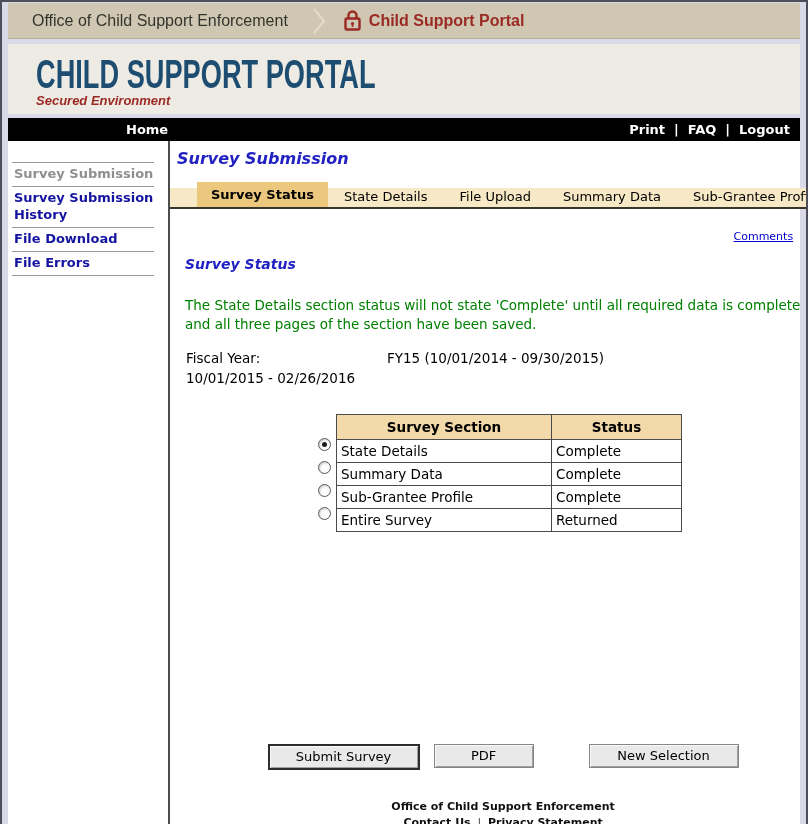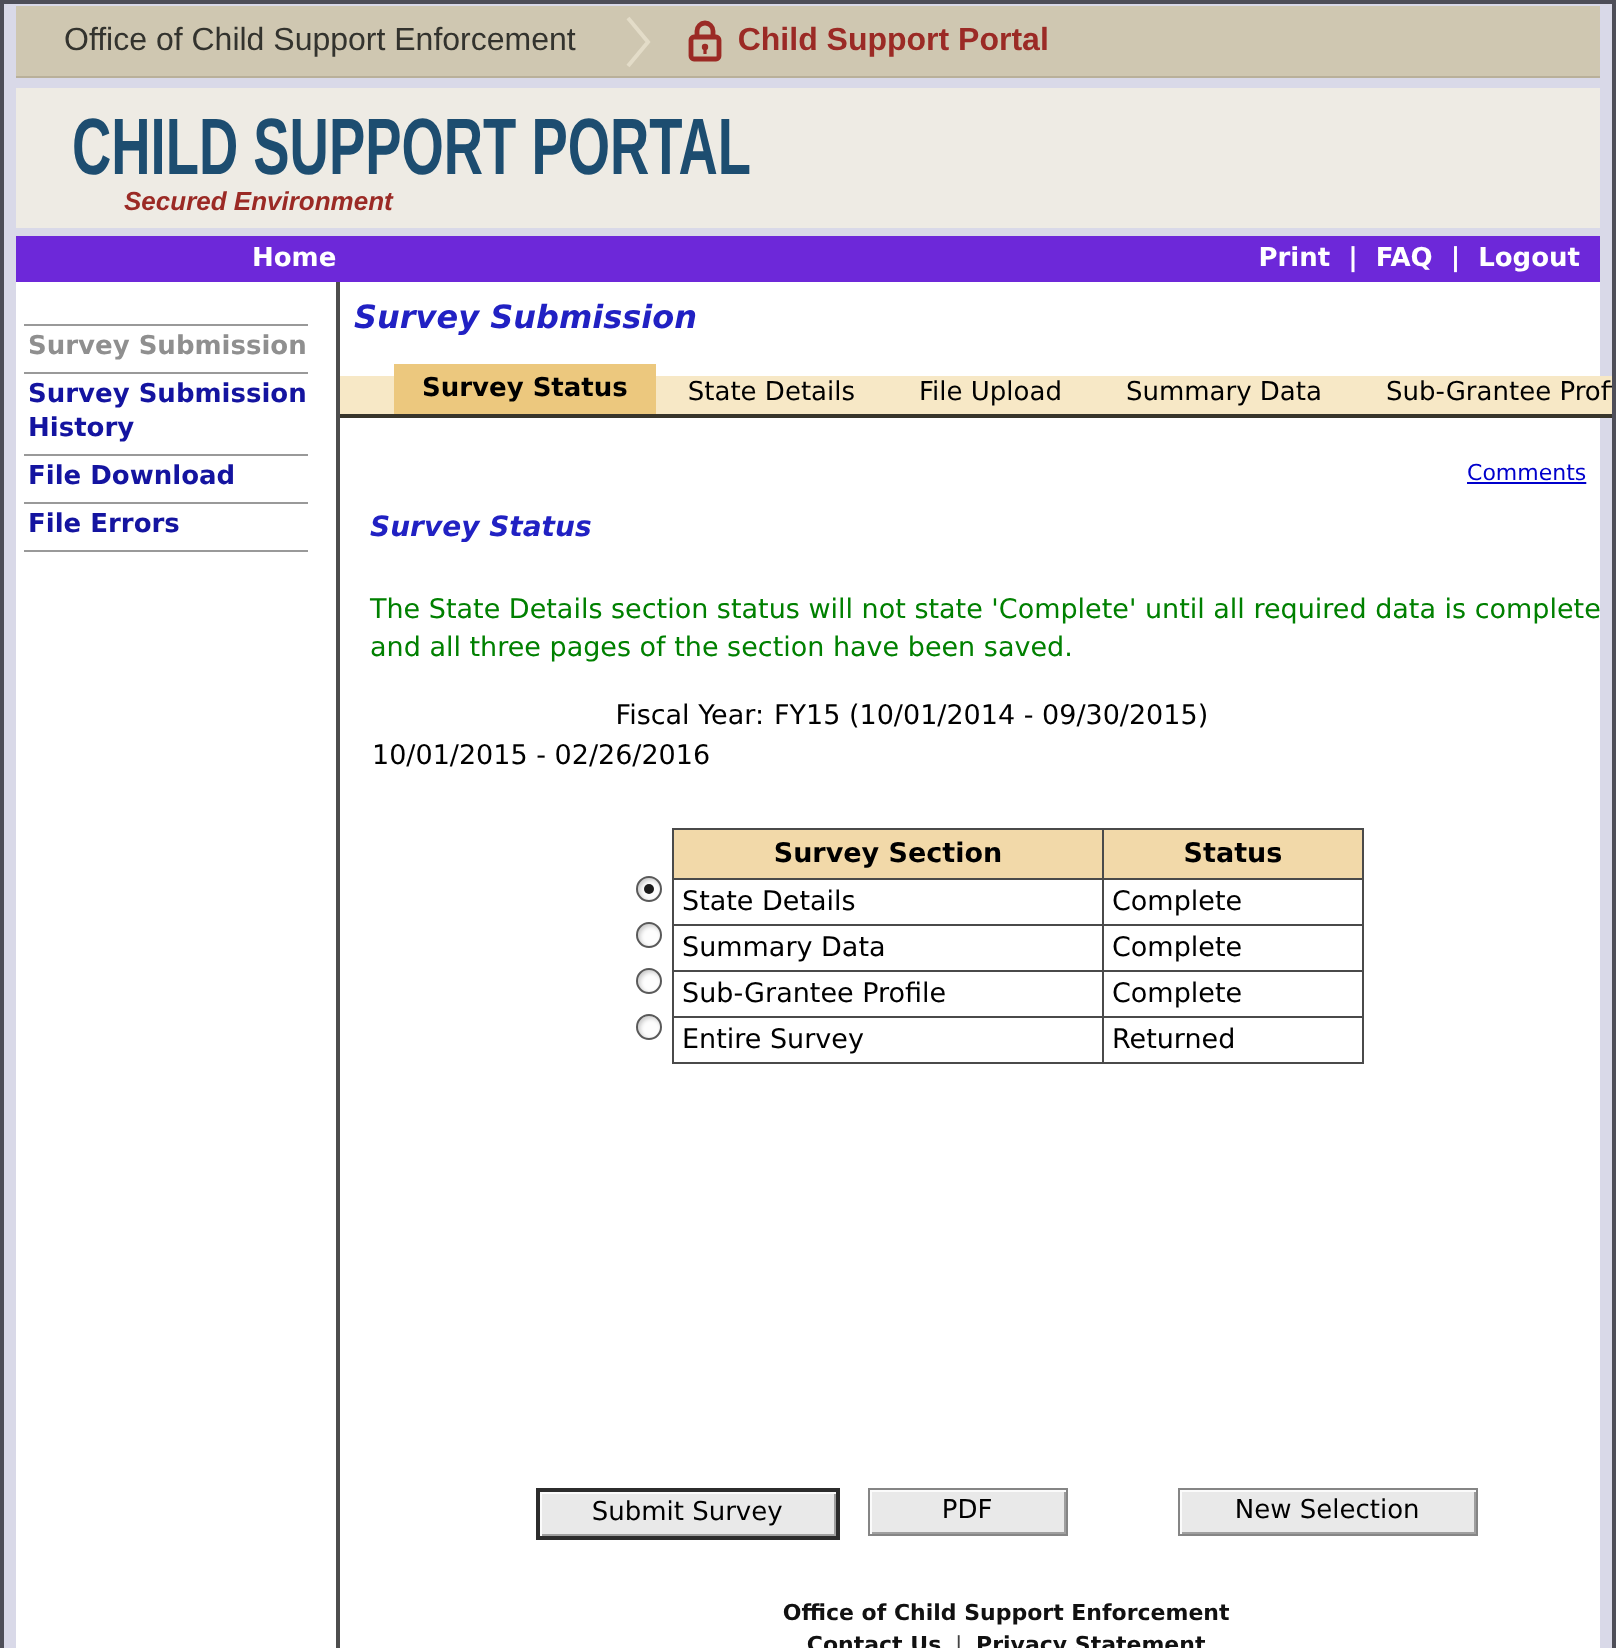--- a/index.html
+++ b/index.html
@@ -28,29 +28,29 @@
 
   
   .masthead { height:70px; background:#eeebe4; position:relative; }
   .masthead-title {
     position:absolute; left:28px; top:8px;
     font-family:"Liberation Sans", sans-serif; font-weight:bold;
     font-size:40px; color:#1d4d70; white-space:nowrap;
     transform:scaleX(0.68); transform-origin:left center; letter-spacing:0;
   }
   .masthead-sub {
-    position:absolute; left:54px; top:49px;
+    position:absolute; left:28px; top:49px;
     font-size:13px; font-weight:bold; font-style:italic; color:#9b2a25;
     font-family:"Liberation Sans", sans-serif;
   }
 
   
   .navgap { height:4px; }
   .topnav {
-    height:23px; background:#6d28d9; color:#fff;
+    height:23px; background:#000000; color:#fff;
     display:flex; align-items:center;
     font-size:13px; font-weight:bold;
   }
   .nav-home { margin-left:118px; cursor:pointer; }
   .nav-right { margin-left:auto; margin-right:10px; display:flex; align-items:center; gap:9px; }
   .nav-right .sep { font-weight:bold; }
   .nav-link { cursor:pointer; }
 
   
   .content { display:flex; background:#fff; min-height:672px; }
@@ -96,21 +96,21 @@
   .section-heading {
     margin:12px 0 0 15px; font-size:14px; font-weight:bold; font-style:italic; color:#2121c3;
   }
 
   .notice {
     margin:24px 0 0 15px; width:618px;
     font-size:13.5px; color:#008000; line-height:1.4;
   }
 
   .fiscal { margin:16px 0 0 16px; display:grid; grid-template-columns:196px auto; column-gap:5px; row-gap:4px; font-size:13.5px; color:#000; }
-  .fiscal .lbl { text-align:right; }
+  .fiscal .lbl { text-align:left; }
 
   
   .tablewrap { display:flex; margin:28px 0 0 142px; }
   .radiocol { width:24px; display:flex; flex-direction:column; }
   .radiocol .spacer { height:19px; }
   .radiocell { height:23px; display:flex; align-items:center; justify-content:center; }
   .radio {
     width:13px; height:13px; border-radius:50%;
     border:1px solid #595959; background:#fdfdfd;
     box-shadow:inset 1px 1px 2px #c9c9c9; cursor:pointer; position:relative;

